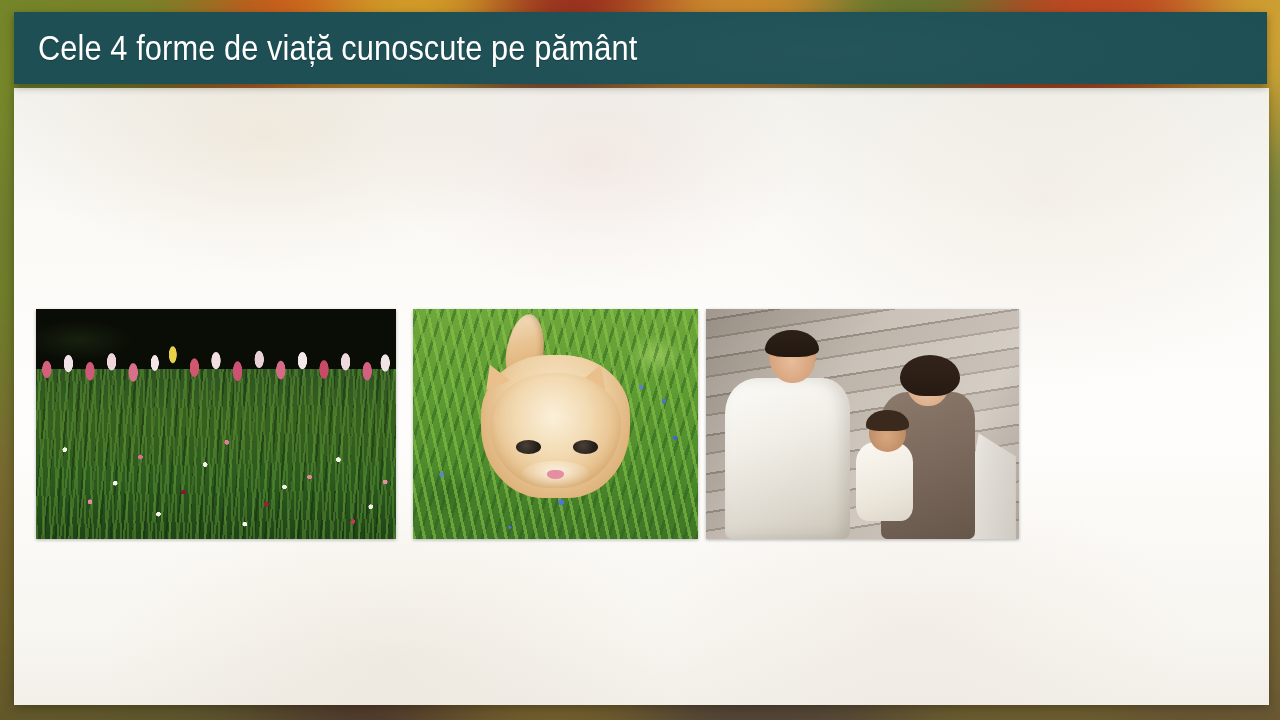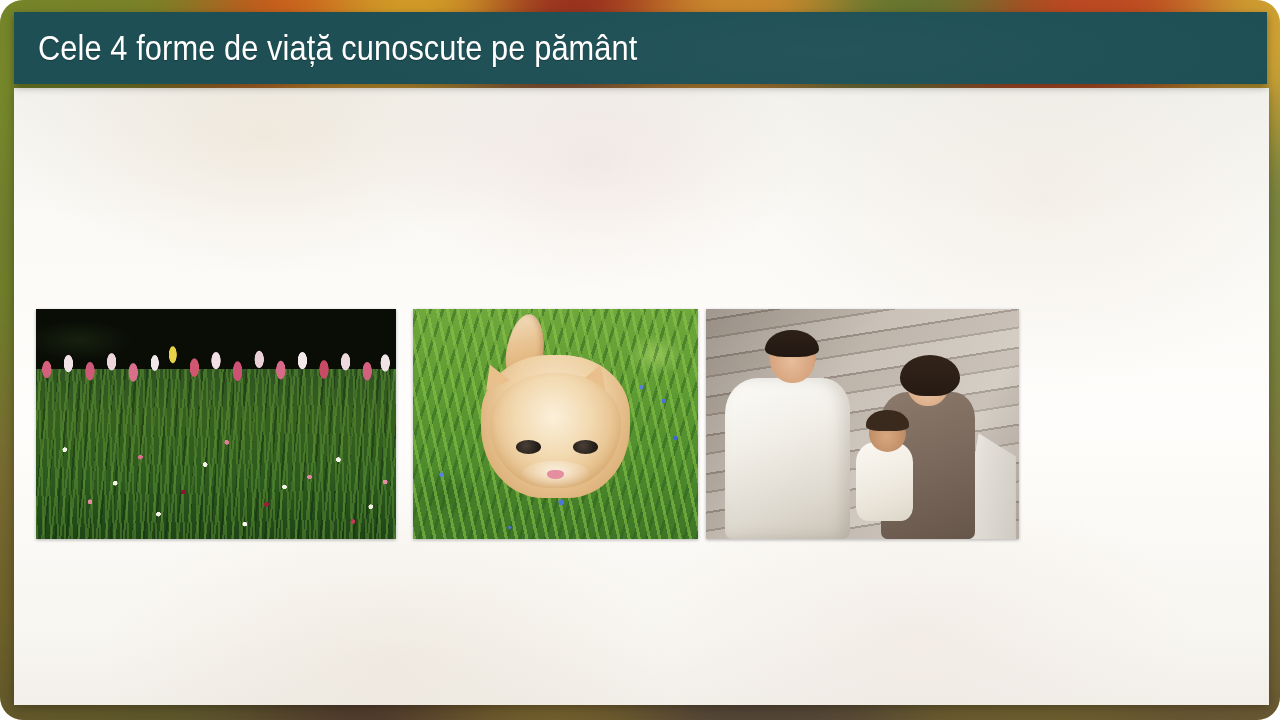--- a/index.html
+++ b/index.html
@@ -11,21 +11,20 @@
     font-family: "Liberation Sans", sans-serif;
   }
 
   
   #slide-stage {
     position: relative;
     width: 1280px;
     height: 720px;
     background: #fef9c3;
     overflow: hidden;
-    border-radius: 23px;
   }
   #backdrop {
     position: absolute;
     inset: -60px;
     filter: blur(26px) saturate(1.05);
     background-color: #7a6a4c;
     background-image:
       radial-gradient(circle at 6% 4%, rgba(126,145,48,0.95) 0 9%, rgba(126,145,48,0) 16%),
       radial-gradient(circle at 18% 3%, rgba(214,88,30,0.9) 0 7%, rgba(214,88,30,0) 14%),
       radial-gradient(circle at 30% 5%, rgba(232,176,48,0.92) 0 8%, rgba(232,176,48,0) 15%),

